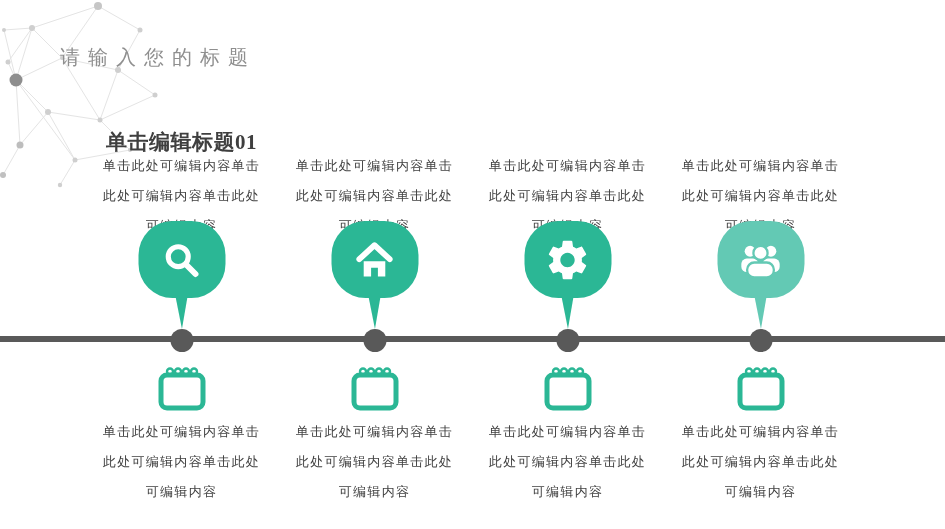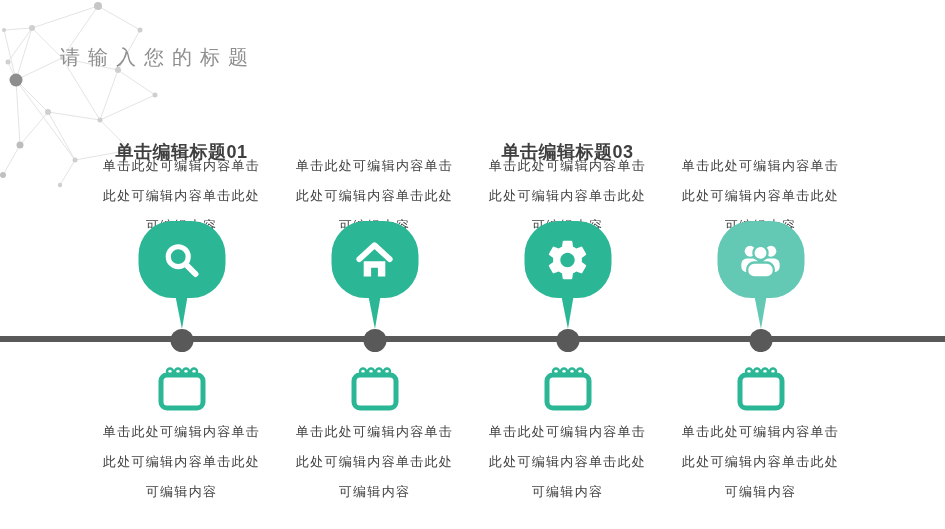--- a/index.html
+++ b/index.html
@@ -32,25 +32,26 @@
     background:var(--line-gray);
   }
   .columns{
     position:absolute;left:85px;top:128px;
     width:772px;height:370px;
     display:flex;
   }
   .col{position:relative;width:193px;height:370px;}
   .col>*{position:absolute;left:50%;transform:translateX(-50%);}
   .item-heading{
-    top:12px;
-    font-size:18px;font-weight:700;
+    top:0;
+    font-size:21px;font-weight:700;
     color:var(--text-dark);
     letter-spacing:0.5px;
     white-space:nowrap;
+    font-family:Liberation Serif, serif;
   }
   .item-text{
     width:164px;
     font-size:13px;line-height:30px;
     letter-spacing:1.3px;
     color:var(--text-dark);
     text-align:center;
     word-break:break-all;
   }
   .top-text{top:23px;}
@@ -183,21 +184,20 @@
           <circle cx="14" cy="6.5" r="3"></circle>
             <circle cx="22" cy="6.5" r="3"></circle>
           <circle cx="30" cy="6.5" r="3"></circle>
             <circle cx="38" cy="6.5" r="3"></circle>
         </g>
       </svg>
       <p class="item-text bottom-text">单击此处可编辑内容单击此处可编辑内容单击此处可编辑内容</p>
     </div>
 
     <div class="col col-3">
-      <h3 class="item-heading">单击编辑标题03</h3>
       <p class="item-text top-text">单击此处可编辑内容单击此处可编辑内容单击此处可编辑内容</p>
       <div class="bubble-wrap">
         <div class="bubble">
           <svg width="48" height="48" viewBox="0 0 24 24">
             <path fill="#fff" d="M19.14 12.94c.04-.3.06-.61.06-.94 0-.32-.02-.64-.07-.94l2.03-1.58c.18-.14.23-.41.12-.61l-1.92-3.32c-.12-.22-.37-.29-.59-.22l-2.39.96c-.5-.38-1.03-.7-1.62-.94l-.36-2.54c-.04-.24-.24-.41-.48-.41h-3.84c-.24 0-.43.17-.47.41l-.36 2.54c-.59.24-1.13.57-1.62.94l-2.39-.96c-.22-.08-.47 0-.59.22L2.74 8.87c-.12.21-.08.47.12.61l2.03 1.58c-.05.3-.09.63-.09.94s.02.64.07.94l-2.03 1.58c-.18.14-.23.41-.12.61l1.92 3.32c.12.22.37.29.59.22l2.39-.96c.5.38 1.03.7 1.62.94l.36 2.54c.05.24.24.41.48.41h3.84c.24 0 .44-.17.47-.41l.36-2.54c.59-.24 1.13-.56 1.62-.94l2.39.96c.22.08.47 0 .59-.22l1.92-3.32c.12-.22.07-.47-.12-.61l-2.01-1.58zM12 15.6c-1.98 0-3.6-1.62-3.6-3.6s1.62-3.6 3.6-3.6 3.6 1.62 3.6 3.6-1.62 3.6-3.6 3.6z"></path>
           </svg>
         </div>
         <div class="tail"></div>
       </div>
       <div class="dot"></div>

